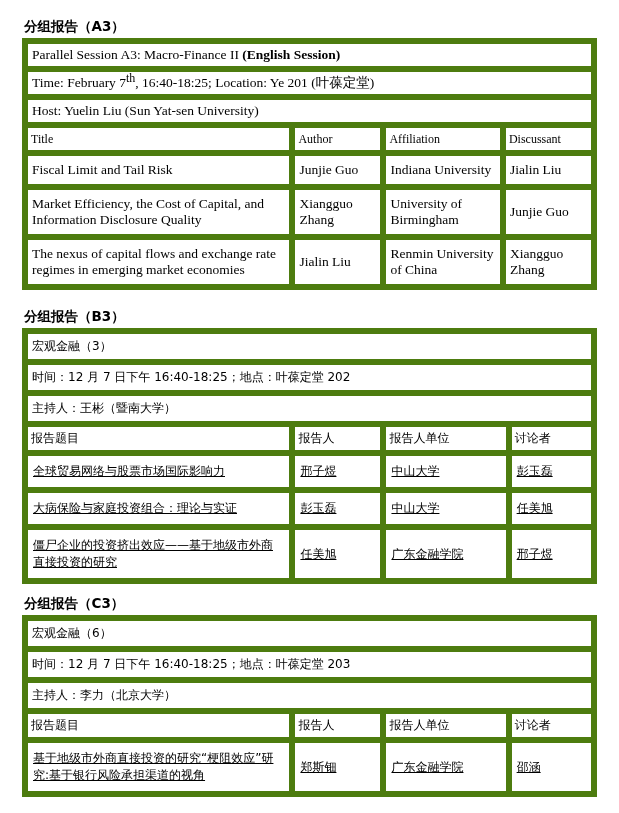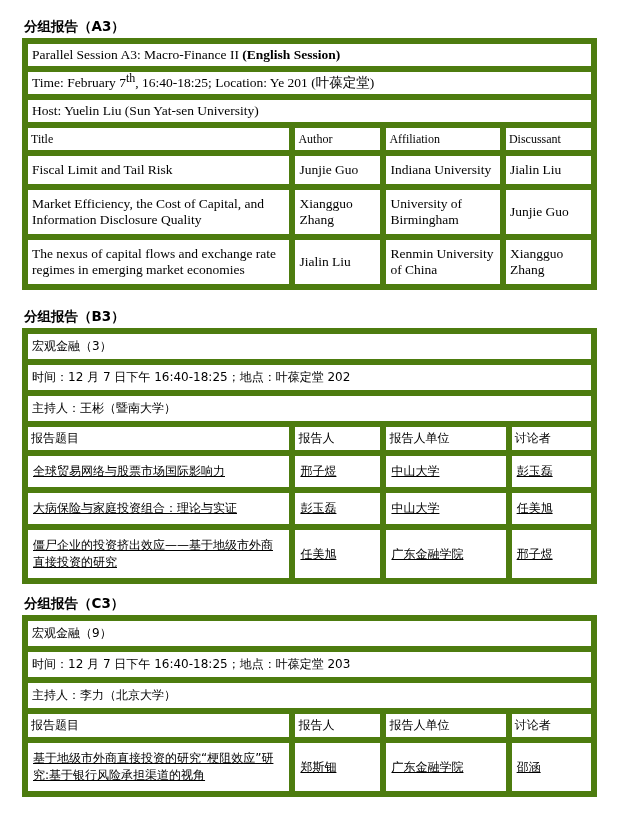--- a/index.html
+++ b/index.html
@@ -188,21 +188,21 @@
     <div class="section-title">分组报告（C3）</div>
     <table class="doc-table cn-table">
       <colgroup>
         <col style="width:47%">
           <col style="width:16%">
           <col style="width:22%">
           <col style="width:15%">
       </colgroup>
       <tbody>
         <tr class="band">
-          <td colspan="4">宏观金融（9）</td>
+          <td colspan="4">宏观金融（6）</td>
         </tr>
         <tr class="band">
           <td colspan="4">时间：12 月 7 日下午 16:40-18:25；地点：叶葆定堂 203</td>
         </tr>
         <tr class="band">
           <td colspan="4">主持人：李力（北京大学）</td>
         </tr>
         <tr class="hdr">
           <td>报告题目</td>
           <td>报告人</td>

